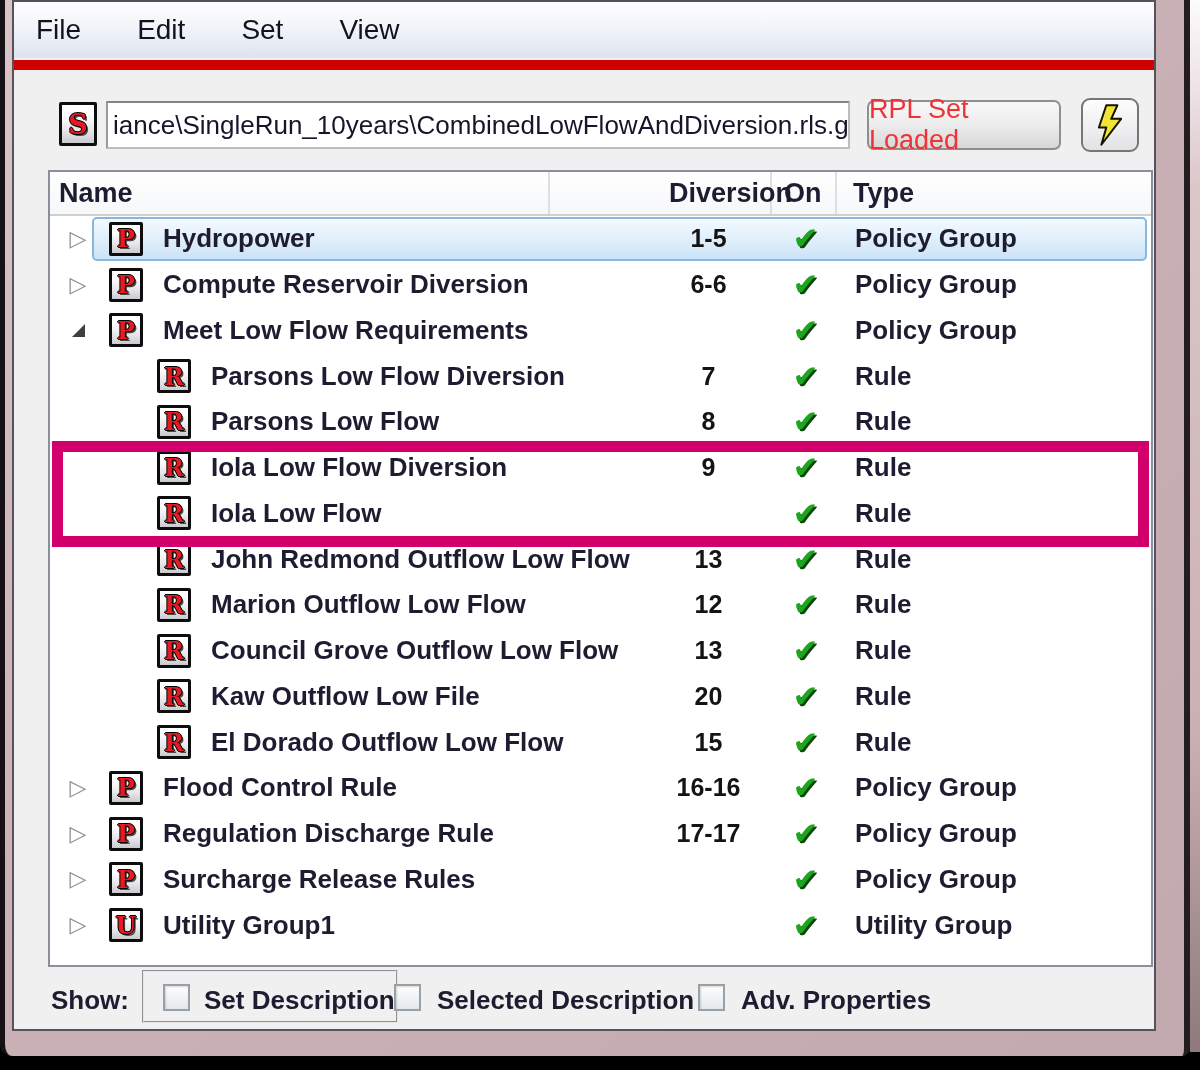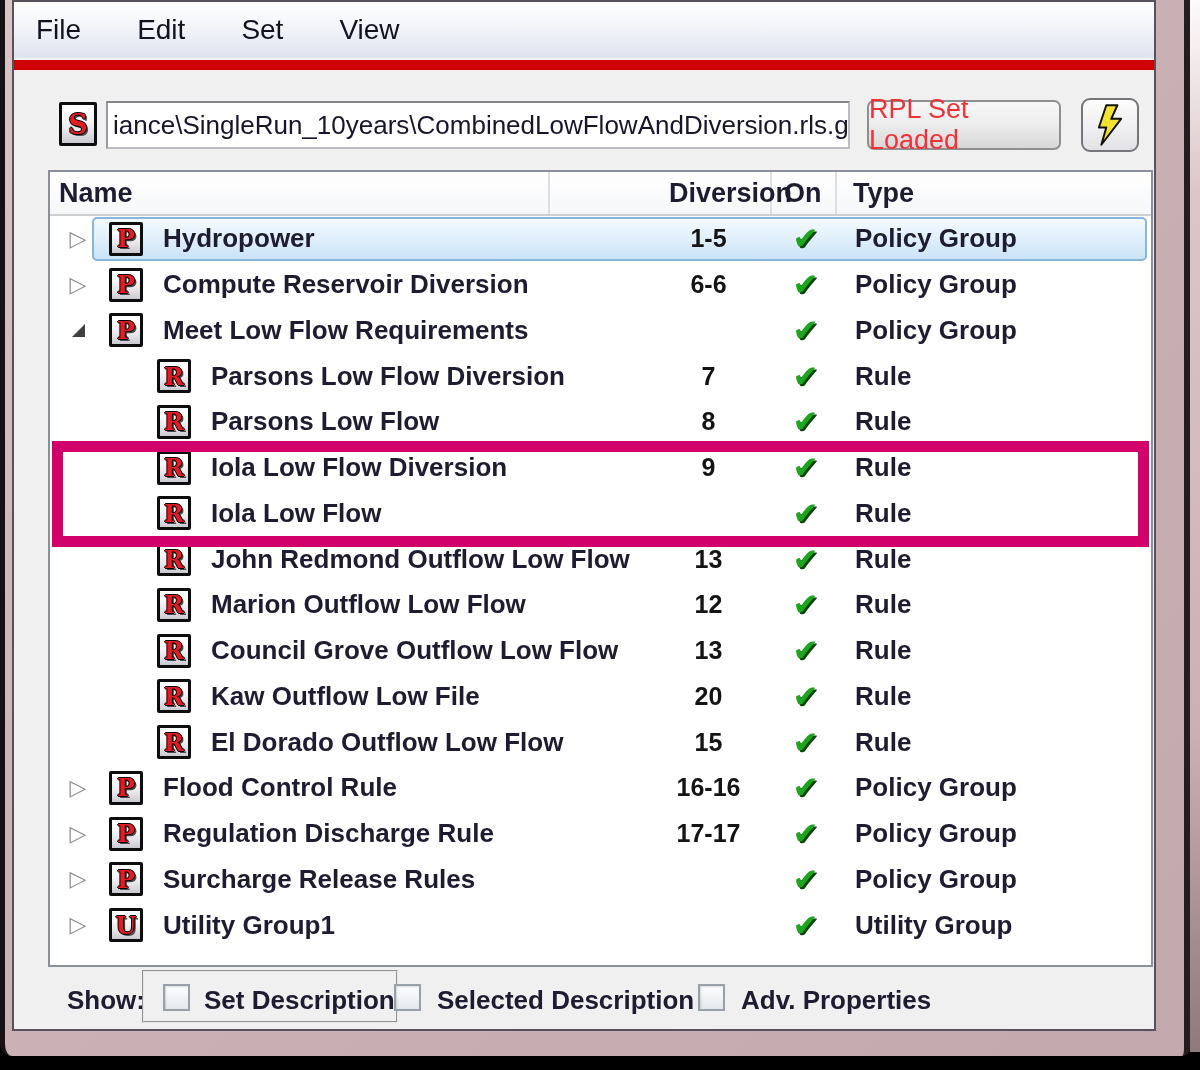--- a/index.html
+++ b/index.html
@@ -106,21 +106,21 @@
   .ty { left:789px; padding-left:16px; font-size:26px; font-weight:600; color:#1e1c30; white-space:nowrap; }
 
   
   #annotation {
     position:absolute; left:38px; top:439px; width:1097px; height:106px;
     border:11px solid #d2006b; z-index:50; pointer-events:none;
   }
 
   
   .ft-label { position:absolute; font-size:26px; font-weight:600; color:#1e1c30; top:983px; }
-  #show-lbl { left:37px;margin-left:16px; }
+  #show-lbl { left:37px; }
   #desc-frame { position:absolute; left:128px; top:968px; width:256px; height:53px;
     border:2px groove #e6e6e6; }
   .cb {
     position:absolute; top:982px; width:27px; height:27px;
     border:2px solid #9aa0a7;
     background:linear-gradient(180deg,#fefefe 0%,#eef1f4 60%,#e4e9ed 100%);
     box-shadow:inset 1px 1px 2px rgba(0,0,0,0.15);
   }
   #cb1 { left:149px; } #lb1 { left:190px; }
   #cb2 { left:380px; } #lb2 { left:423px; }

